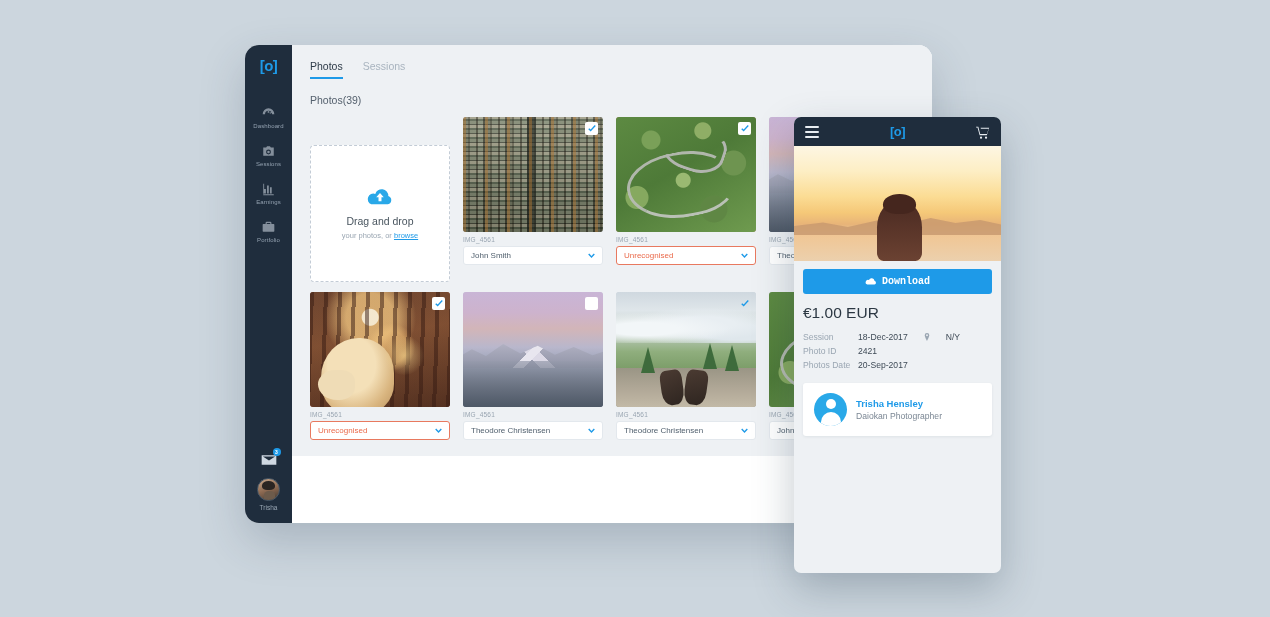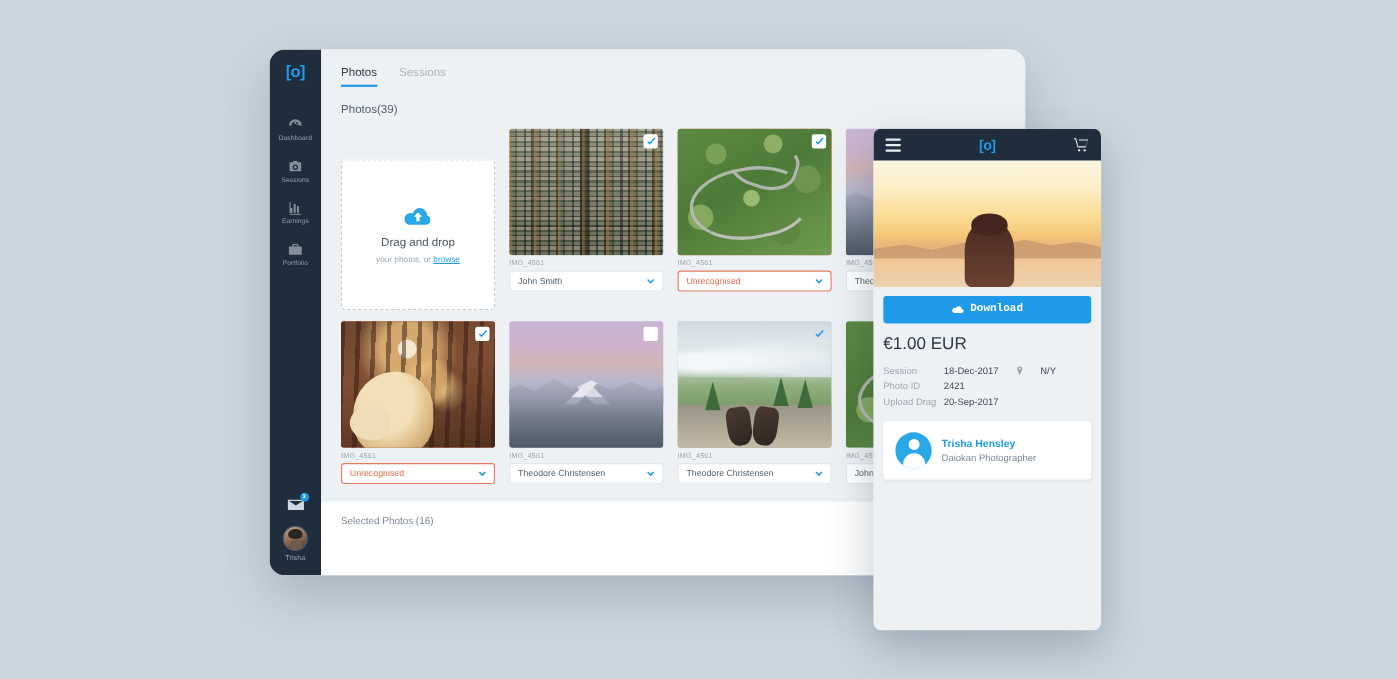--- a/index.html
+++ b/index.html
@@ -576,21 +576,20 @@
               <span>John Smith</span>
               <span class="caret"><svg viewBox="0 0 10 7">
                     <path d="M1 1.5 5 5.5 9 1.5"></path>
                   </svg></span>
             </div>
           </div>
 
         </div>
 
         <div class="footer">
-          <div class="sel-text">Selected Photos (16)</div>
           <button class="delete-btn">Delete</button>
         </div>
 
       </div>
     </div>
   </div>
 
   <div class="phone">
 
     <div class="ph-header">
@@ -636,21 +635,21 @@
           <span>N/Y</span>
         </div>
       </div>
 
       <div class="meta-row">
         <div class="meta-k">Photo ID</div>
         <div class="meta-v">2421</div>
       </div>
 
       <div class="meta-row">
-        <div class="meta-k">Upload Drag</div>
+        <div class="meta-k">Photos Date</div>
         <div class="meta-v">20-Sep-2017</div>
       </div>
 
       <div class="photog">
         <div class="pg-avatar"></div>
         <div>
           <div class="pg-name">Trisha Hensley</div>
           <div class="pg-role">Daiokan Photographer</div>
         </div>
       </div>

